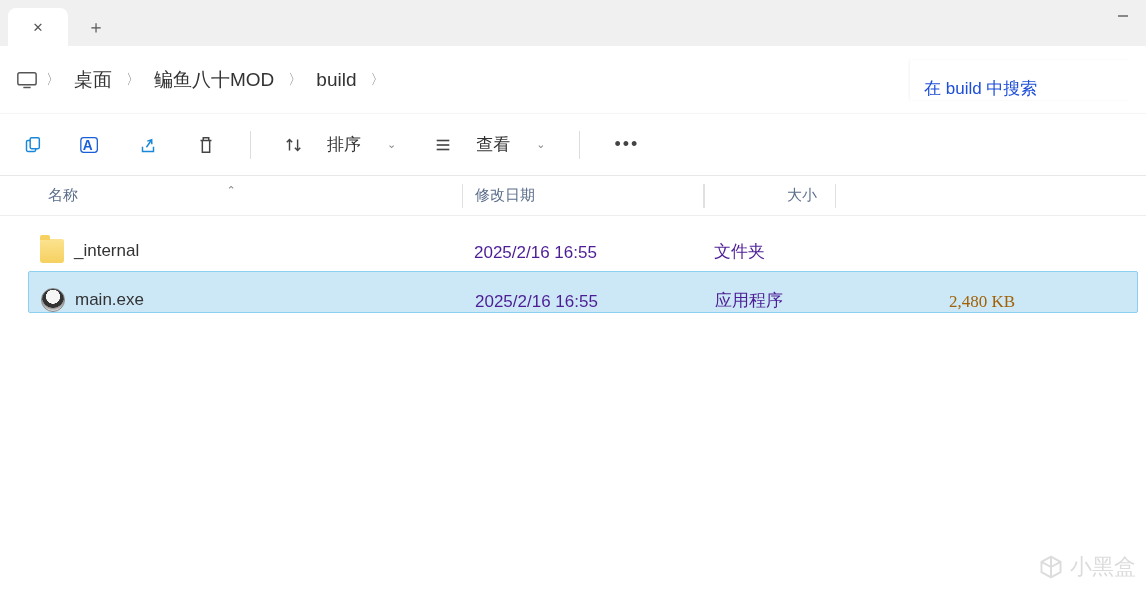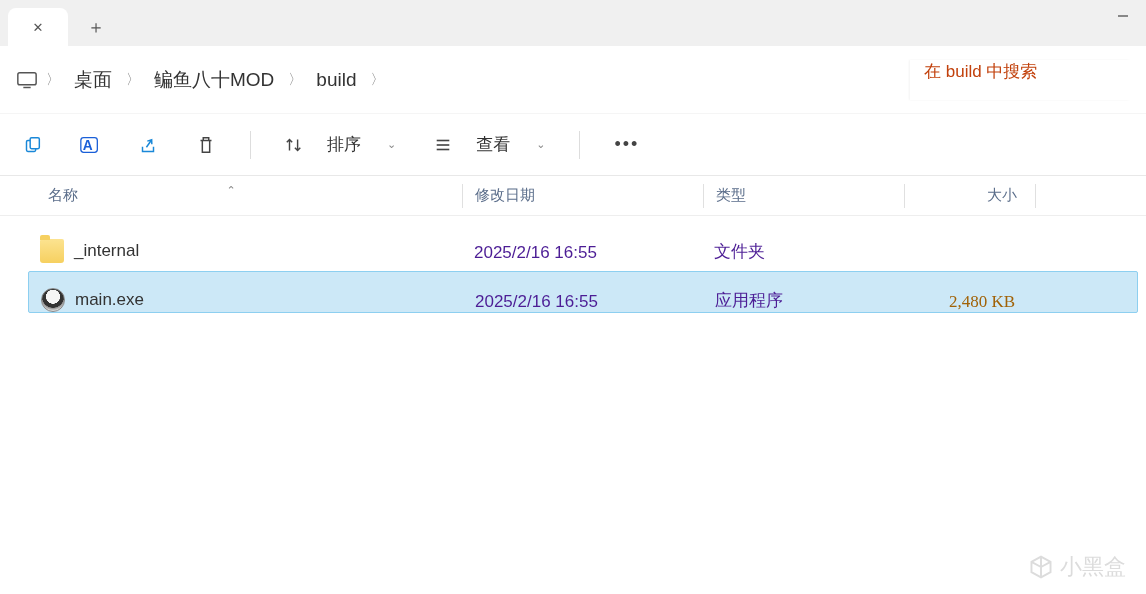--- a/index.html
+++ b/index.html
@@ -102,23 +102,23 @@
       cursor: pointer;
       padding: 4px 6px;
     }
     .search-box {
       width: 220px;
       height: 40px;
       background: #ffffff;
       border: none;
       padding: 0 14px;
       font-size: 17px;
-      color: #c2410c;
-      display: flex;
-      align-items: flex-start;
+      color: #1d4ed8;
+      display: flex;
+      align-items: flex-end;
       margin-left: 12px;
       box-shadow: -1px 0 2px rgba(0,0,0,0.05);
     }
     
     .toolbar {
       height: 62px;
       background: #ffffff;
       display: flex;
       align-items: center;
       padding: 0 12px;
@@ -242,21 +242,21 @@
     .exe-icon {
       border-radius: 50%;
       background: radial-gradient(circle at 50% 35%, #f5f5f5 0%, #f5f5f5 38%, #333 40%, #333 60%, #888 62%, #eee 80%);
       border: 1px solid #888;
     }
     .file-row .col-date, .file-row .col-type { color: #4c1d95; }
     .file-row .col-size { color: #a16207; font-family: Liberation Serif, serif; }
     
     .watermark {
       position: absolute;
-      right: 20px;
+      right: 10px;
       bottom: 12px;
       display: flex;
       align-items: center;
       gap: 6px;
       color: #dcdcdc;
       font-size: 22px;
       font-weight: 500;
     }
     .watermark-cube {
       width: 26px;
@@ -347,21 +347,20 @@
 </div>
 
 <div class="list-header">
   <div class="col-name">
     <span class="sort-chevron">⌃</span>
     <span>名称</span>
   </div>
   <div class="col-div"></div>
   <div class="col-date">修改日期</div>
   <div class="col-div"></div>
-  <div class="col-type">类型</div>
   <div class="col-div"></div>
   <div class="col-size">大小</div>
   <div class="col-div"></div>
 </div>
 
 <div class="file-list">
   <div class="file-row normal">
     <div class="col-name" style="display:flex;align-items:center;">
       <div class="file-icon folder-icon"></div>
       <span>_internal</span>

